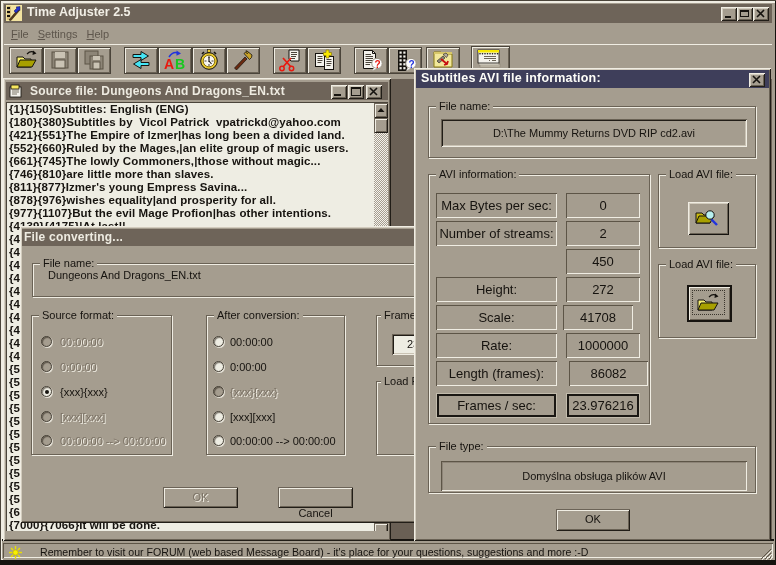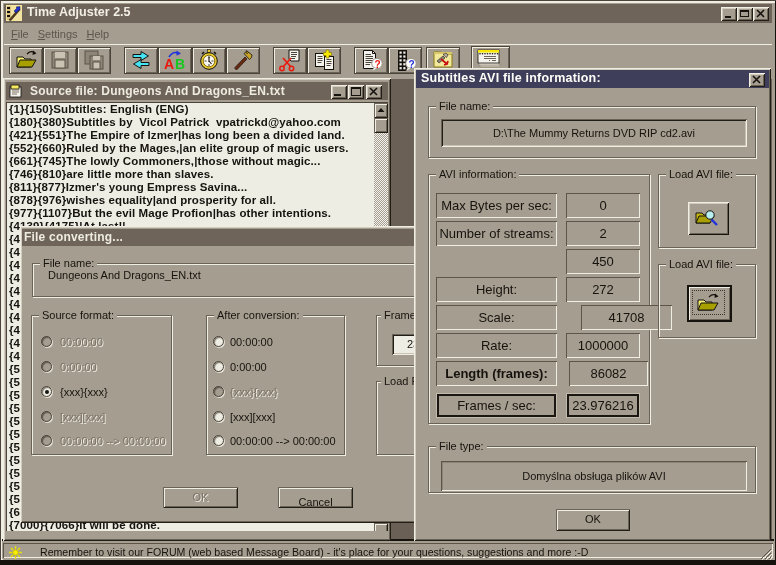--- a/index.html
+++ b/index.html
@@ -367,21 +367,21 @@
   </div>
 
   <div class="abs group" style="left:356px;top:155px;width:90px;height:74px;">
     <span class="glabel" style="left:4px;">Load FPS:</span>
   </div>
 
   <div class="abs btnface" style="left:143px;top:261px;width:75px;height:21px;">
       <div class="lbl" style="text-align:center;margin-top:4px;color:var(--dis);text-shadow:1px 1px 0 var(--hl);">OK</div>
     </div>
   <div class="abs btnface" style="left:258px;top:261px;width:75px;height:21px;">
-      <div class="lbl" style="text-align:center;margin-top:9px;">Cancel</div>
+      <div class="lbl" style="text-align:center;margin-top:20px;">Cancel</div>
     </div>
 </div>
 
 <div id="avidlg" class="abs raised" style="left:414px;top:68px;width:357px;height:473px;">
   <div class="abs" style="left:2px;top:2px;width:353px;height:18px;background:var(--at);"></div>
   <div class="abs cap" style="left:7px;top:3px;color:#fdfdf8;font-size:12.5px;">Subtitles AVI file information:</div>
   <div class="wbtn" style="left:335px;top:5px;"><svg width="16" height="14">
         <path d="M4 3 L11 10 M11 3 L4 10" stroke="#16130f" stroke-width="1.6"></path>
       </svg></div>
 
@@ -404,28 +404,28 @@
       </div>
     <div class="irow" style="top:74px;">
         <div class="ibox" style="left:137px;width:74px;">450</div>
       </div>
     <div class="irow" style="top:102px;">
         <div class="ibox" style="left:7px;width:121px;">Height:</div>
         <div class="ibox" style="left:137px;width:74px;">272</div>
       </div>
     <div class="irow" style="top:130px;">
         <div class="ibox" style="left:7px;width:121px;">Scale:</div>
-        <div class="ibox" style="left:152px;width:91px;">41708</div>
+        <div class="ibox" style="left:134px;width:70px;">41708</div>
       </div>
     <div class="irow" style="top:158px;">
         <div class="ibox" style="left:7px;width:121px;">Rate:</div>
         <div class="ibox" style="left:137px;width:74px;">1000000</div>
       </div>
     <div class="irow" style="top:186px;">
-        <div class="ibox" style="left:7px;width:121px;font-weight:bold;">Length (frames):</div>
+        <div class="ibox" style="left:7px;width:121px;">Length (frames):</div>
         <div class="ibox" style="left:140px;width:79px;">86082</div>
       </div>
     <div class="irow" style="top:218px;">
         <div class="ibox hot" style="left:7px;width:121px;">Frames / sec:</div>
         <div class="ibox hot" style="left:137px;width:74px;">23.976216</div>
       </div>
   </div>
 
   <div class="abs group" style="left:244px;top:106px;width:98px;height:74px;">
     <span class="glabel">Load AVI file:</span>

